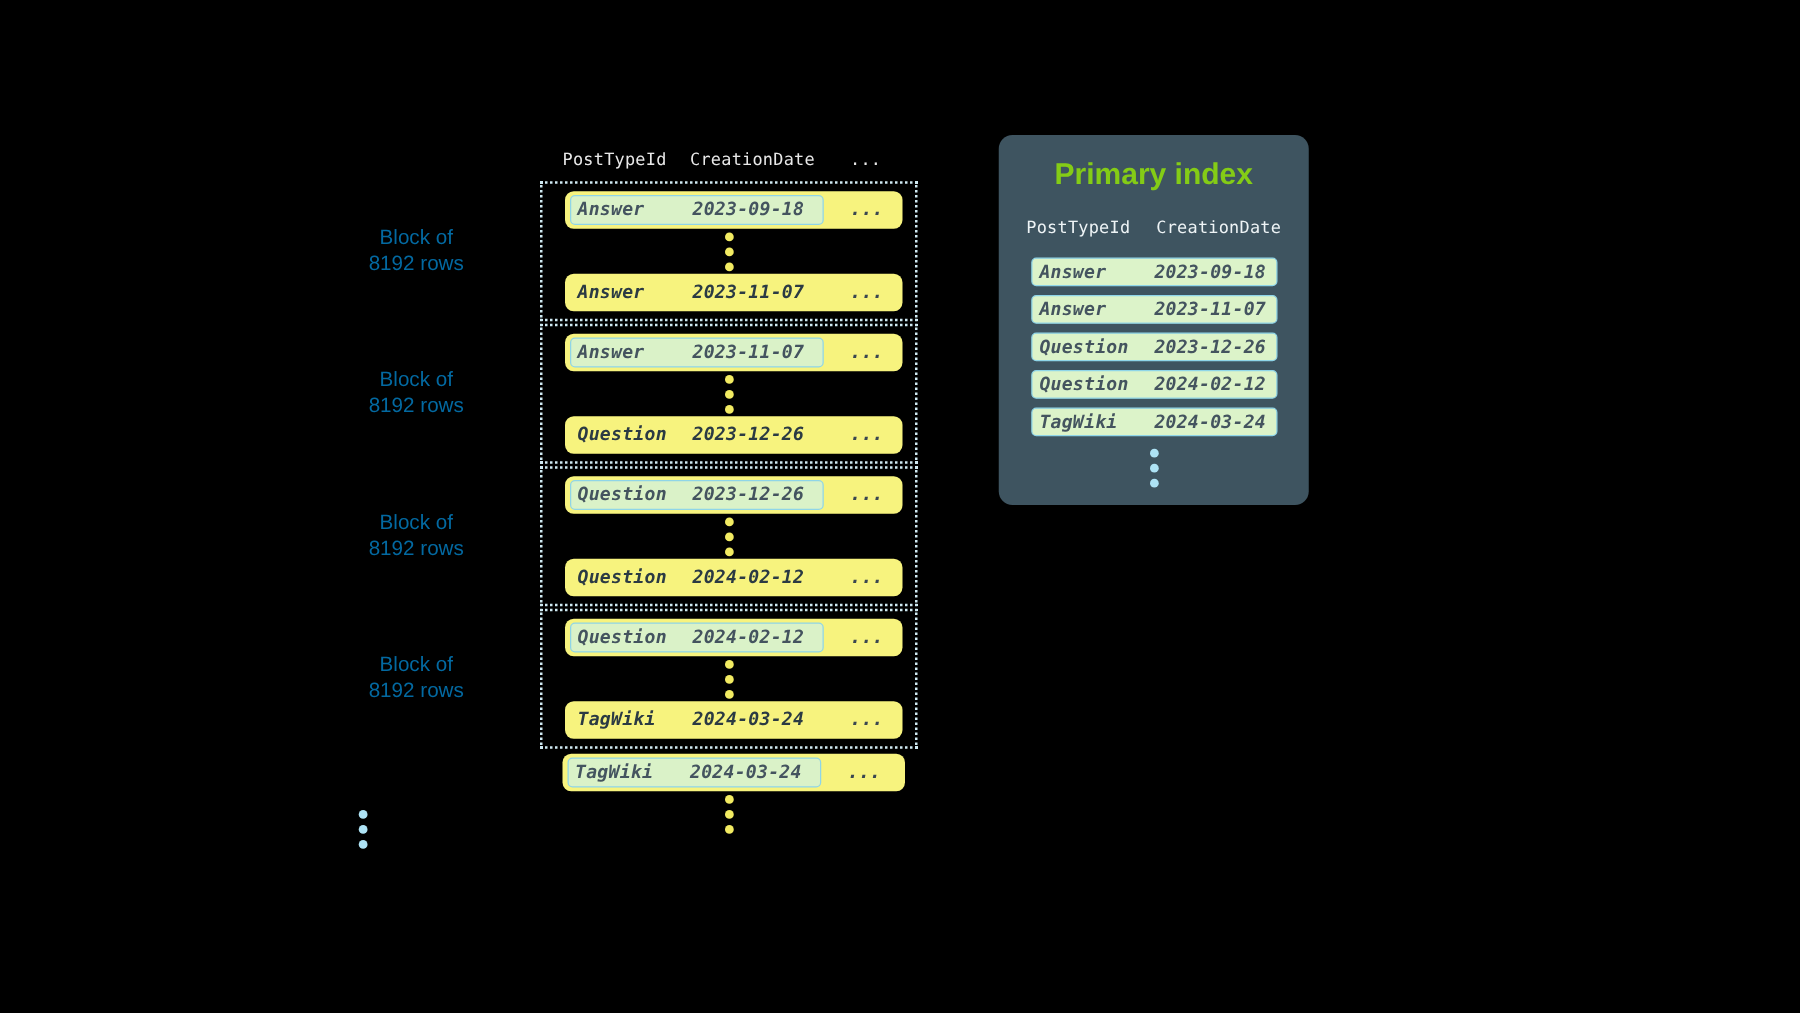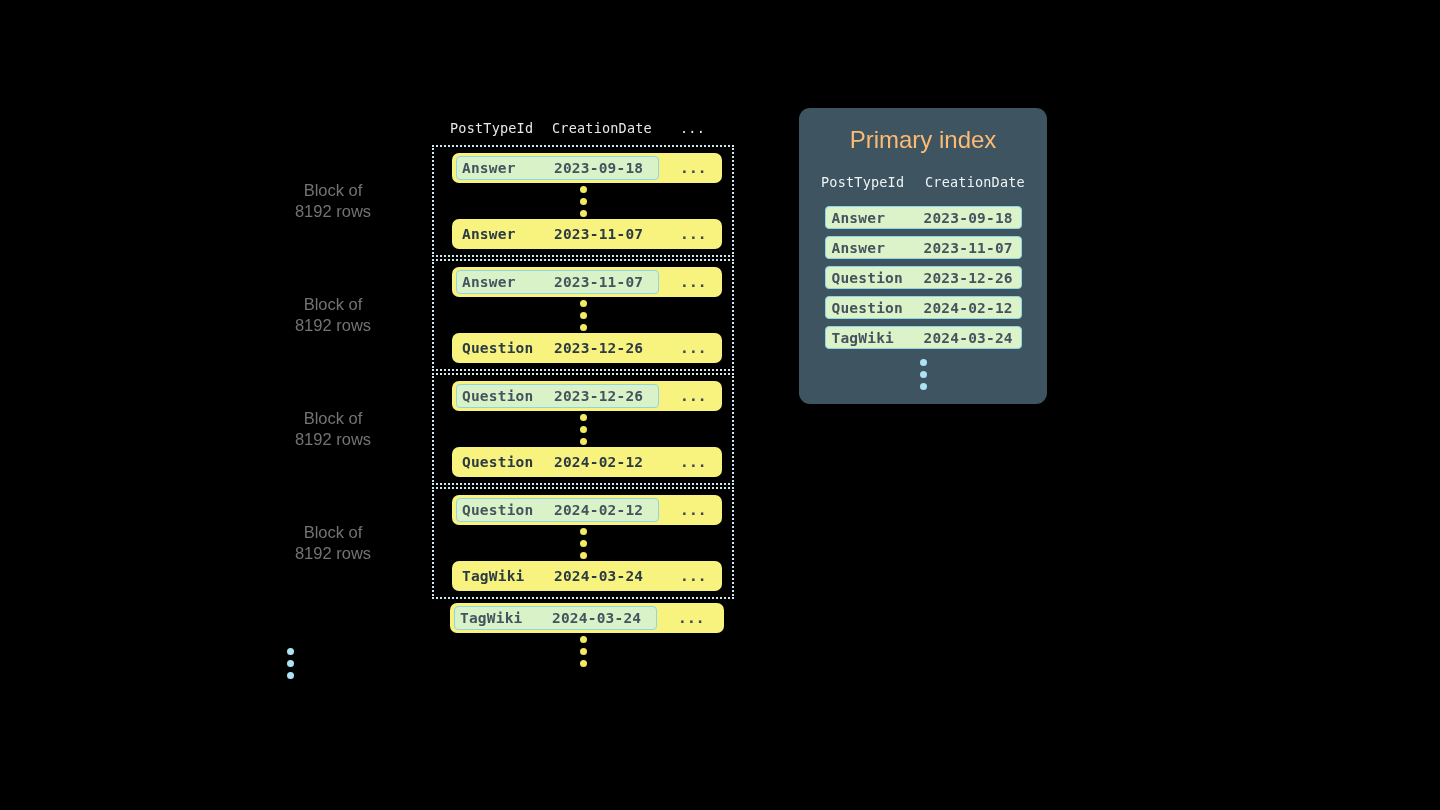--- a/index.html
+++ b/index.html
@@ -54,21 +54,21 @@
   .block-label {
     position: absolute;
     right: 100%;
     top: 50%;
     transform: translateY(-50%);
     margin-right: 26px;
     width: 150px;
     text-align: center;
     font-size: 16.5px;
     line-height: 1.28;
-    color: #737373;
+    color: #0369a1;
     white-space: pre-line;
   }
 
   
   .row-pill {
     position: relative;
     height: 30px;
     margin: 0 10px 0 18px;
     background: #f7f37e;
     border-radius: 7px;
@@ -90,20 +90,21 @@
   .cell {
     position: absolute;
     font-family: "DejaVu Sans Mono", "Liberation Mono", monospace;
     font-size: 14.5px;
     font-weight: bold;
     letter-spacing: 0.2px;
     color: #2b3a43;
     top: 50%;
     transform: translateY(-50%);
     white-space: pre;
+    font-style: italic;
   }
   .row-pill .c-type { left: 10px; }
   .row-pill .c-date { left: 102px; }
   .row-pill .c-rest { left: 228px; color: #3a4750; }
   .row-pill.hl .c-type,
   .row-pill.hl .c-date { color: #44545f; }
 
   
   .vdots {
     height: 36px;
@@ -138,25 +139,25 @@
     top: 108px;
     width: 248px;
     height: 296px;
     background: #3e5460;
     border-radius: 11px;
     box-sizing: border-box;
     padding: 16px 0 0 0;
   }
   #primary-index-title {
     font-size: 24px;
-    color: #fdba74;
+    color: #84cc16;
     text-align: center;
     line-height: 1;
     margin: 4px 0 22px 0;
-    font-weight: 400;
+    font-weight: 700;
   }
   #primary-index-header {
     position: relative;
     height: 20px;
     margin: 0 0 12px 0;
     font-family: "DejaVu Sans Mono", "Liberation Mono", monospace;
     font-size: 13.5px;
     color: #eef4f6;
     letter-spacing: 0.2px;
   }

